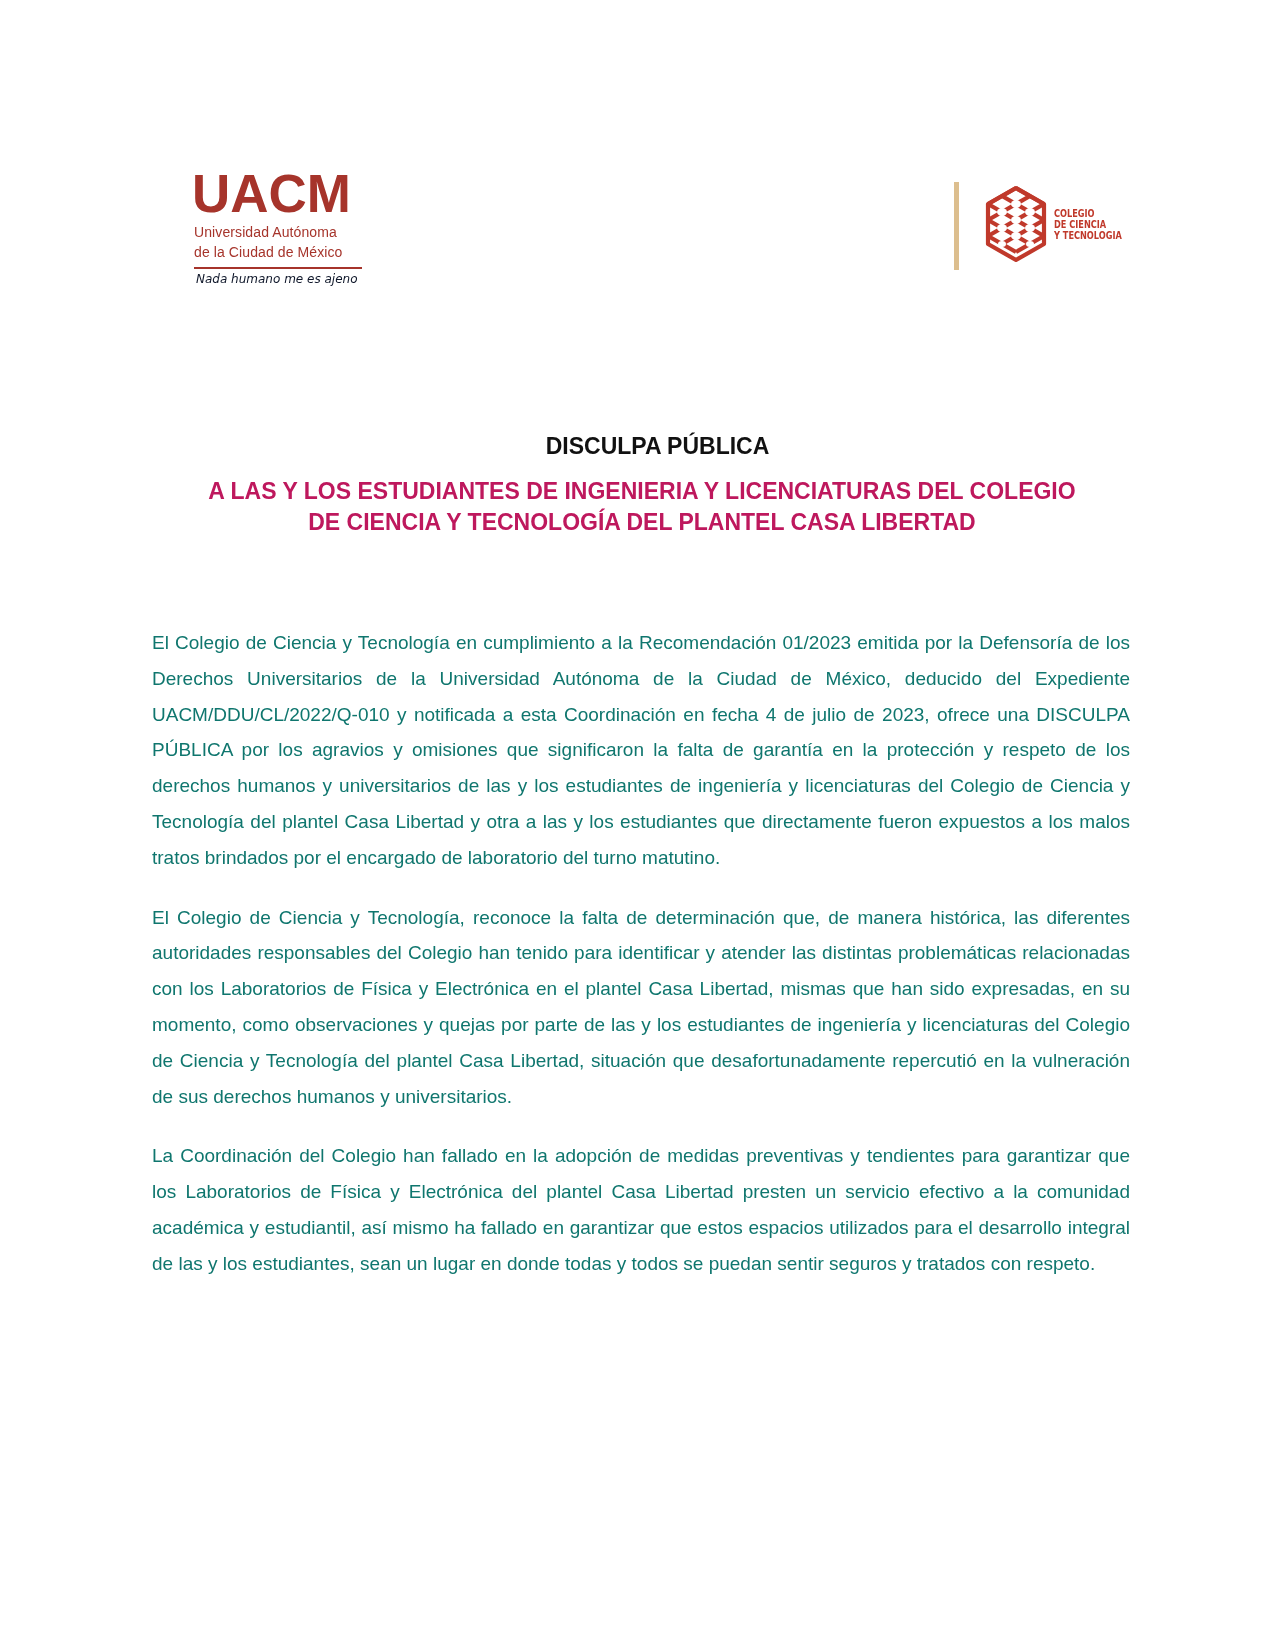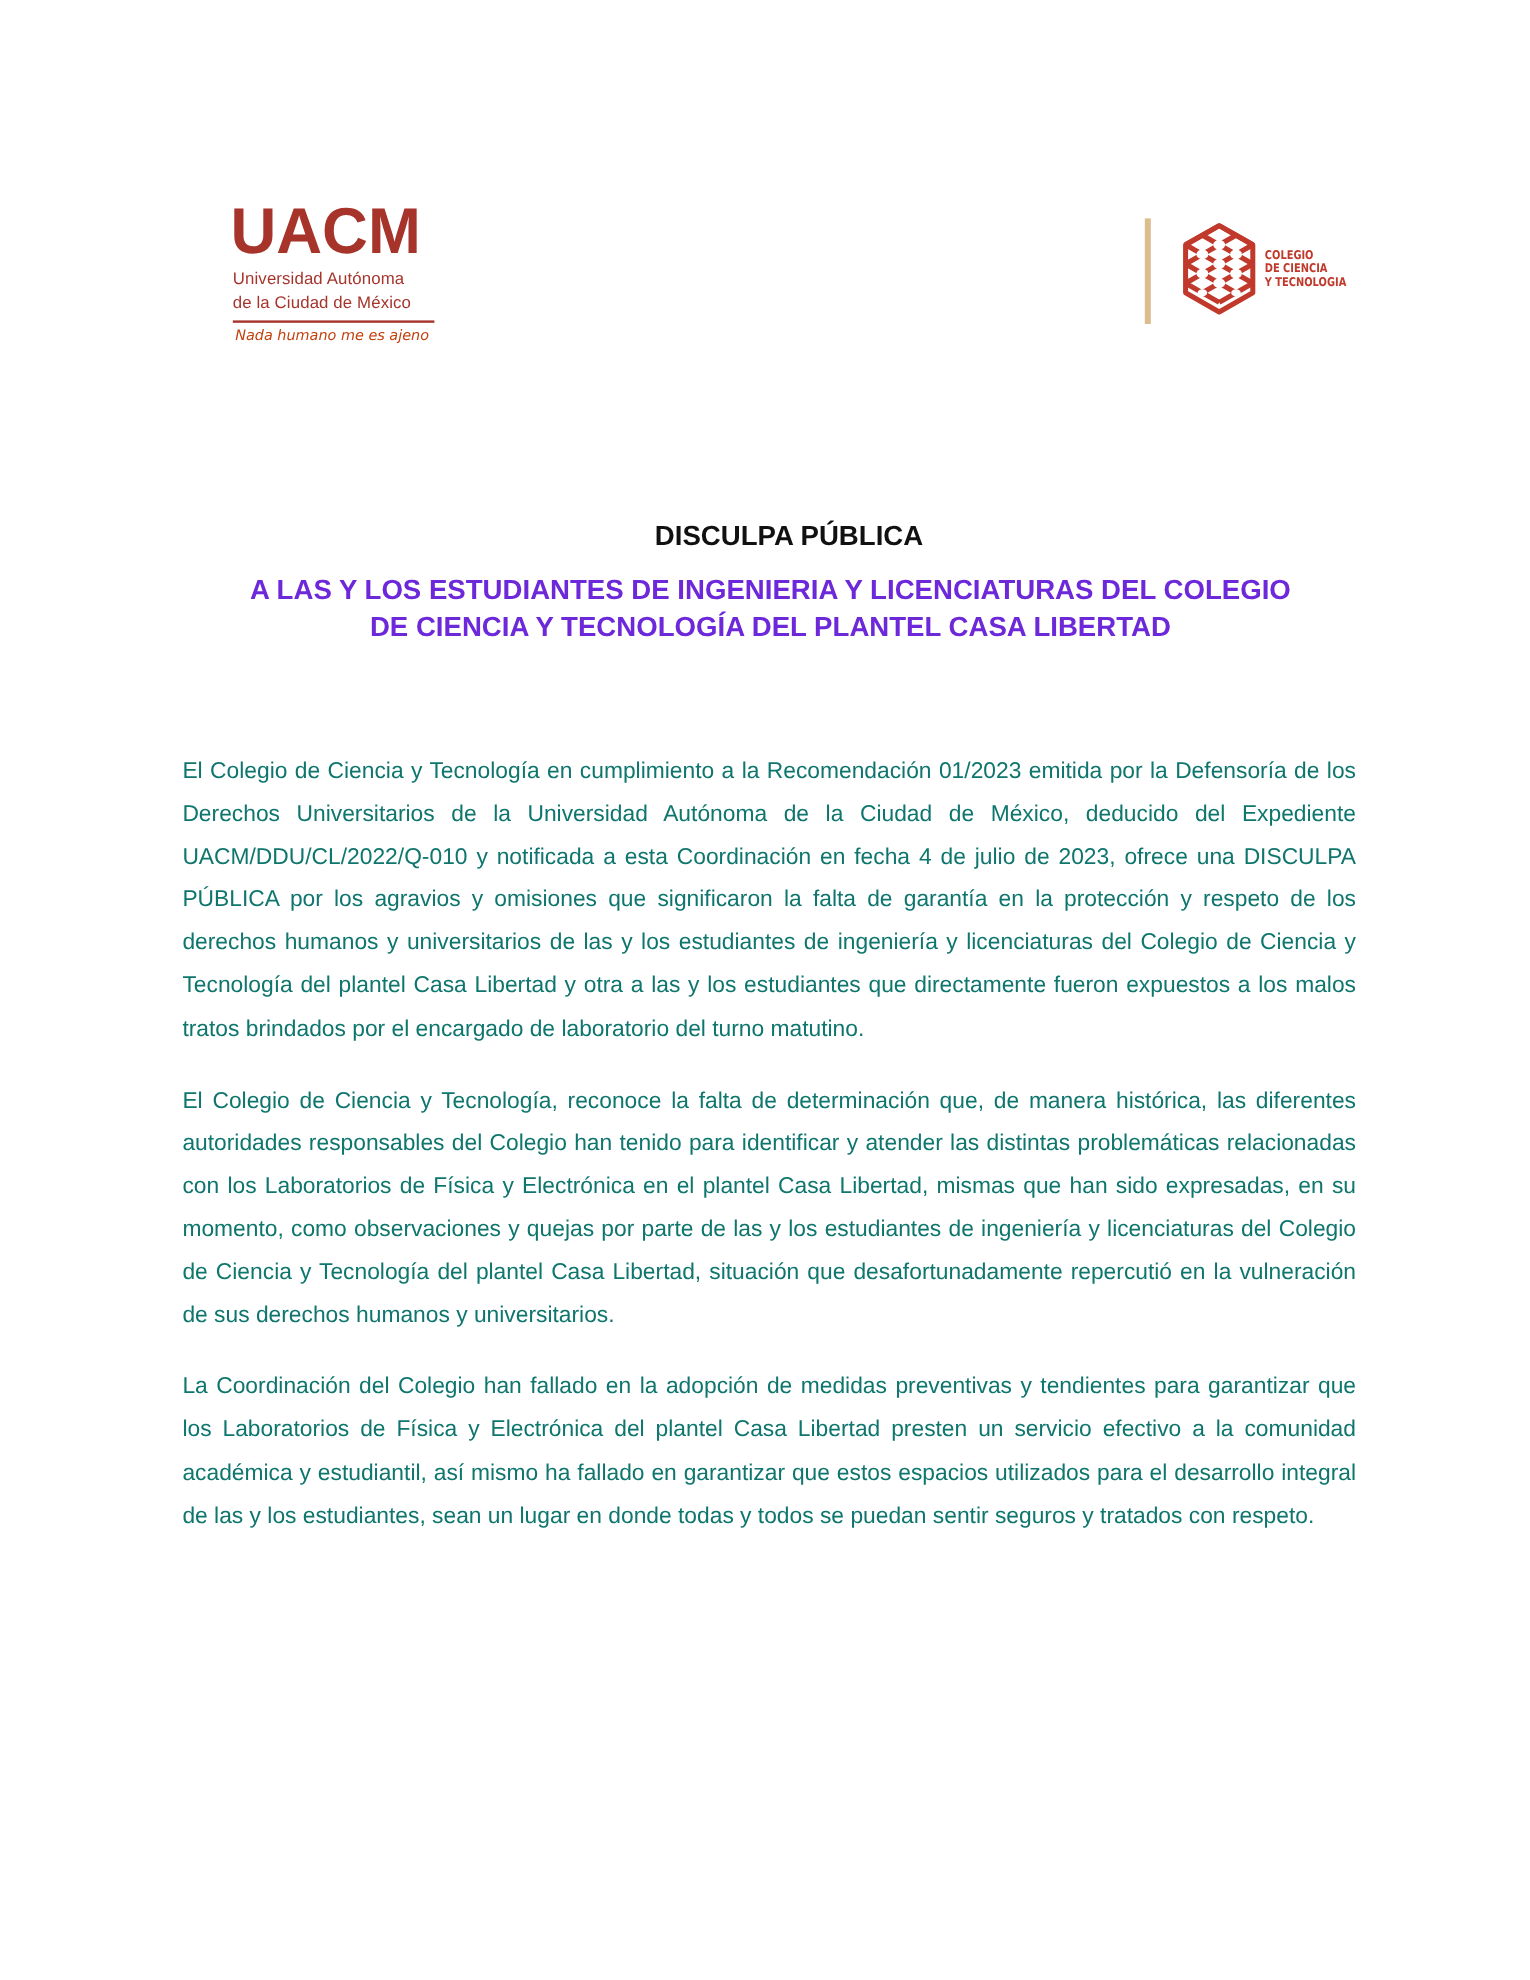--- a/index.html
+++ b/index.html
@@ -66,21 +66,21 @@
       background: #a6342b;
     }
     .uacm-tagline {
       position: absolute;
       left: 6px;
       top: 106px;
       font-family: "DejaVu Sans", sans-serif;
       font-style: italic;
       font-size: 12px;
       line-height: 14px;
-      color: #c2410c;
+      color: #0f172a;
       white-space: nowrap;
     }
 
     
     .ccyt-divider {
       position: absolute;
       left: 950px;
       top: 182px;
       width: 5px;
       height: 88px;
@@ -123,21 +123,21 @@
     }
     .doc-subtitle {
       position: absolute;
       left: 148px;
       width: 980px;
       top: 476px;
       text-align: center;
       font-weight: bold;
       font-size: 23px;
       line-height: 31px;
-      color: #6d28d9;
+      color: #be185d;
       margin: 0;
     }
 
     
     .doc-body {
       position: absolute;
       left: 148px;
       width: 978px;
       top: 625px;
     }

